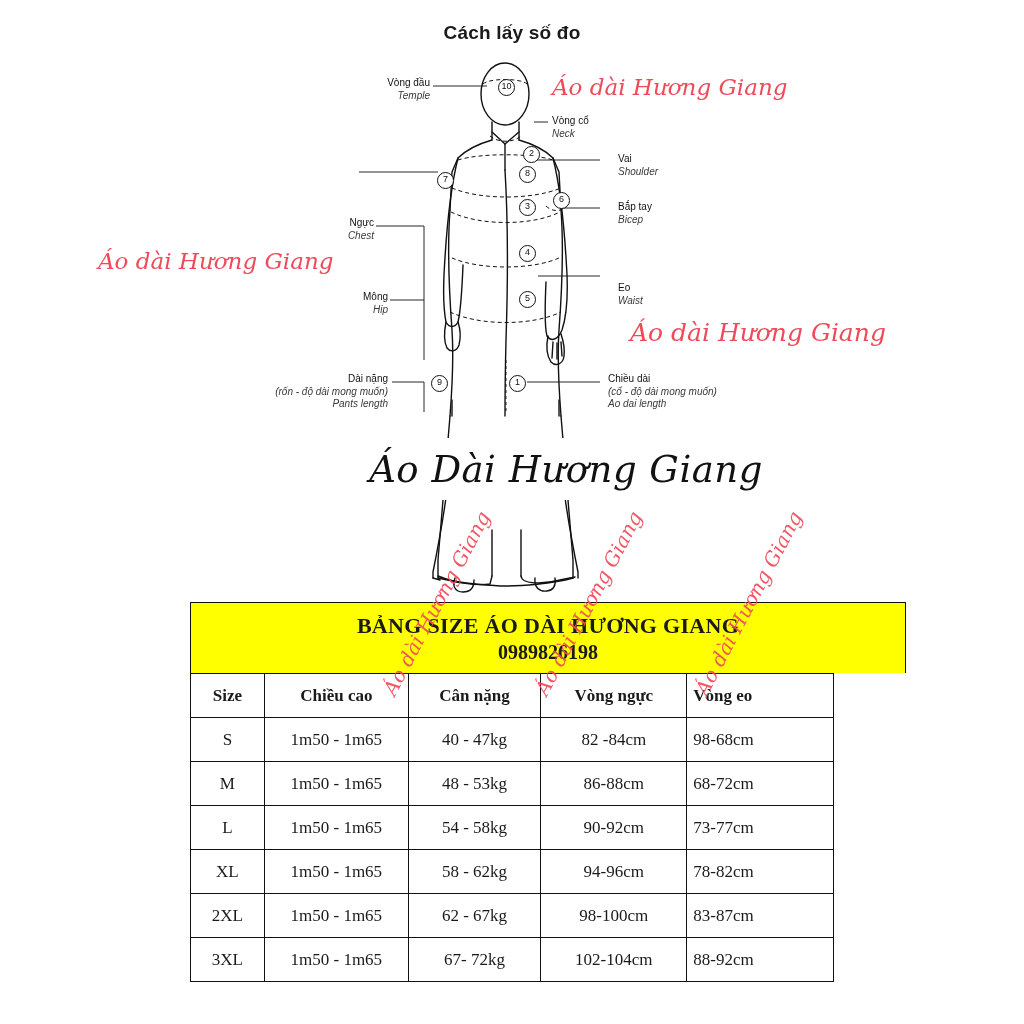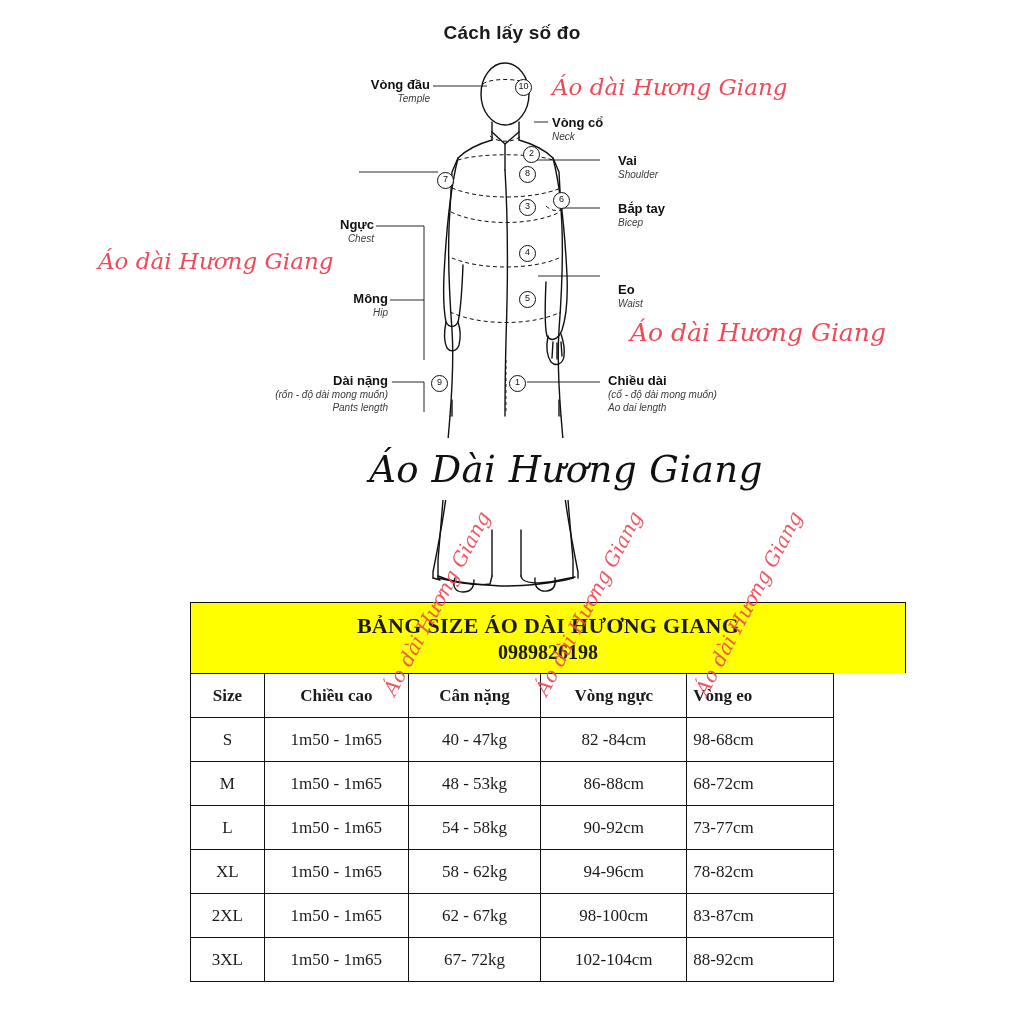--- a/index.html
+++ b/index.html
@@ -43,22 +43,22 @@
   }
 
   
   .callout {
     position: absolute;
     font-size: 11.5px;
     line-height: 1.25;
     color: #111;
   }
   .callout .name {
-    font-weight: bold;
-    font-size: 13px;
+    font-weight: normal;
+    font-size: 10px;
     display: block;
   }
   .callout .sub {
     display: block;
     font-style: italic;
     color: #3a3a3a;
     font-size: 10px;
   }
   .callout.right {
     text-align: right;
@@ -278,21 +278,21 @@
       <path d="M390 240 L424 240"></path>
 
       <path d="M392 322 L424 322 L424 352"></path>
 
       <path d="M527 322 L600 322"></path>
 
       <path d="M506 300 L506 352" stroke-dasharray="3 3"></path>
     </g>
   </svg>
 
-  <div class="bullet" style="left:515px; top:19px;">10</div>
+  <div class="bullet" style="left:498px; top:19px;">10</div>
   <div class="bullet" style="left:523px; top:86px;">2</div>
   <div class="bullet" style="left:519px; top:106px;">8</div>
   <div class="bullet" style="left:437px; top:112px;">7</div>
   <div class="bullet" style="left:519px; top:139px;">3</div>
   <div class="bullet" style="left:553px; top:132px;">6</div>
   <div class="bullet" style="left:519px; top:185px;">4</div>
   <div class="bullet" style="left:519px; top:231px;">5</div>
   <div class="bullet" style="left:431px; top:315px;">9</div>
   <div class="bullet" style="left:509px; top:315px;">1</div>
 

